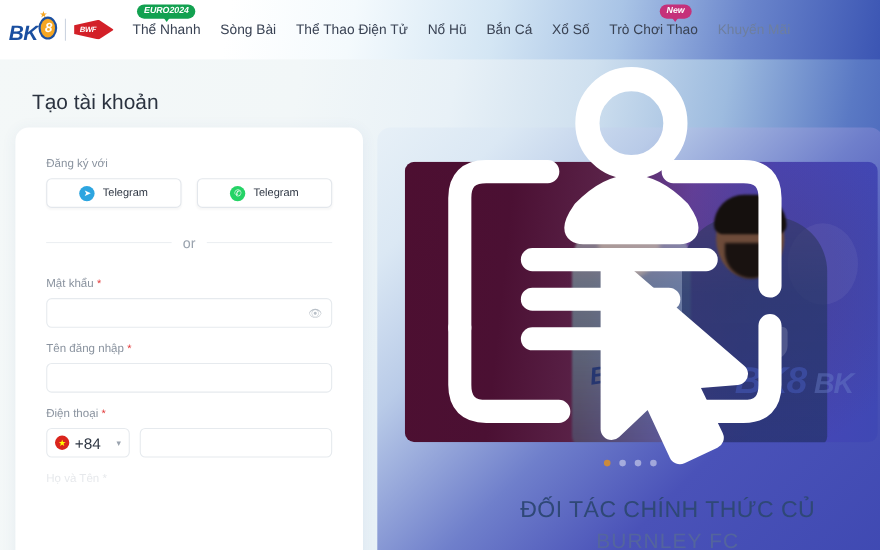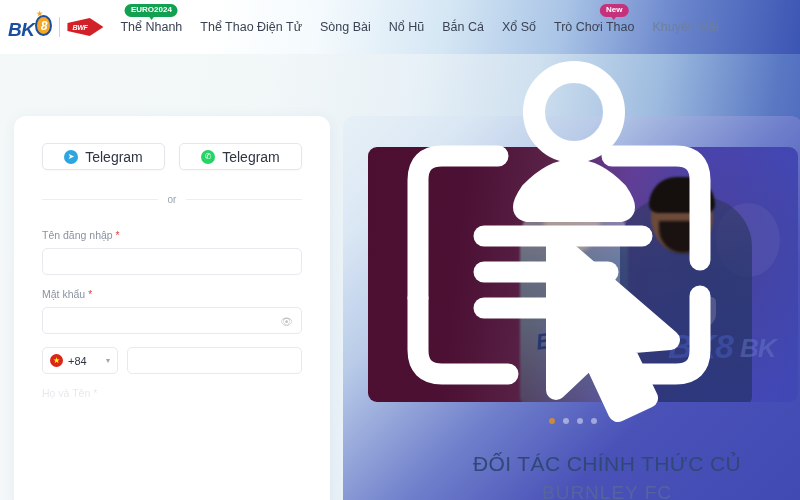--- a/index.html
+++ b/index.html
@@ -109,20 +109,21 @@
     position: absolute;
     top: -10px; left: 50%;
     transform: translateX(-50%);
     font-size: 8px;
     color: #fff;
     padding: 2px 6px 2.5px 6px;
     border-radius: 8px;
     white-space: nowrap;
     font-weight: 600;
     line-height: 1;
+    font-style: italic;
   }
   .badge::after {
     content: "";
     position: absolute;
     bottom: -3px; left: 50%;
     transform: translateX(-50%);
     border-left: 3px solid transparent;
     border-right: 3px solid transparent;
     border-top: 4px solid currentColor;
   }
@@ -170,41 +171,41 @@
     height: 27px;
     border: 1px solid #e3e7ec;
     border-radius: 5px;
     background: #fff;
     display: flex; align-items: center; justify-content: center;
     gap: 7px;
     cursor: pointer;
     box-shadow: 0 1px 2px rgba(0,0,0,0.03);
   }
   .social-btn span.lbl {
-    font-size: 14px; color: #2e3643;
+    font-size: 10px; color: #2e3643;
   }
   .ico-tg {
     width: 14px; height: 14px; border-radius: 50%;
     background: #2da5e0;
     display: flex; align-items: center; justify-content: center;
     color: #fff; font-size: 8px;
   }
   .ico-wa {
     width: 14px; height: 14px; border-radius: 50%;
     background: #25d366;
     display: flex; align-items: center; justify-content: center;
     color: #fff; font-size: 8px;
   }
 
   .or-row {
     display: flex; align-items: center;
     gap: 10px; margin-bottom: 24px;
   }
   .or-line { flex: 1; height: 1px; background: #eceff2; }
-  .or-txt { font-size: 10px; color: #9aa3ae; }
+  .or-txt { font-size: 13px; color: #9aa3ae; }
 
   .field { margin-bottom: 13px; }
   .input-box {
     width: 100%; height: 27px;
     border: 1px solid #e6eaee;
     border-radius: 5px;
     background: #fff;
     position: relative;
   }
   .eye {
@@ -222,21 +223,21 @@
     display: flex; align-items: center;
     gap: 5px; padding: 0 7px;
     cursor: pointer;
   }
   .flag-vn {
     width: 13px; height: 13px; border-radius: 50%;
     background: #da251d;
     display: flex; align-items: center; justify-content: center;
     color: #ffff00; font-size: 8px; line-height: 1;
   }
-  .cc-code { font-size: 11px; color: #2e3643; }
+  .cc-code { font-size: 14px; color: #2e3643; }
   .cc-caret { margin-left: auto; font-size: 8px; color: #9aa3ae; }
   .phone-input { flex: 1; height: 27px; border: 1px solid #e6eaee; border-radius: 5px; }
 
   .faded-label {
     font-size: 10.5px;
     color: #c8cdd4;
     opacity: 0.45;
   }
 
   
@@ -409,24 +410,24 @@
         </div>
       </div>
     </div>
 
     <div class="nav-items">
       <div class="nav-item">
         <span class="badge badge-euro">EURO2024</span>
         <span>Thể Nhanh</span>
       </div>
       <div class="nav-item">
+        <span>Sòng Bài</span>
+      </div>
+      <div class="nav-item">
         <span>Thể Thao Điện Tử</span>
-      </div>
-      <div class="nav-item">
-        <span>Sòng Bài</span>
       </div>
       <div class="nav-item">
         <span>Nổ Hũ</span>
       </div>
       <div class="nav-item">
         <span>Bắn Cá</span>
       </div>
       <div class="nav-item">
         <span>Xổ Số</span>
       </div>
@@ -434,60 +435,66 @@
         <span class="badge badge-new">New</span>
         <span>Trò Chơi Thao</span>
       </div>
       <div class="nav-item dim">
         <span>Khuyến Mãi</span>
       </div>
 
     </div>
   </div>
 
+  <div class="page-title">Tạo tài khoản</div>
 
   <div class="form-card">
 
+    <div class="field-label">Đăng ký với</div>
 
     <div class="social-row">
       <div class="social-btn">
         <span class="ico-tg">➤</span>
         <span class="lbl">Telegram</span>
       </div>
       <div class="social-btn">
         <span class="ico-wa">✆</span>
         <span class="lbl">Telegram</span>
       </div>
     </div>
 
     <div class="or-row">
       <div class="or-line"></div>
       <div class="or-txt">or</div>
       <div class="or-line"></div>
     </div>
 
     <div class="field">
       <div class="field-label">
+        <span>Mật khẩu</span>
+        <span class="req">*</span>
+      </div>
+      <div class="input-box">
+        <span class="eye">👁</span>
+      </div>
+    </div>
+
+    <div class="field">
+      <div class="field-label">
         <span>Tên đăng nhập</span>
         <span class="req">*</span>
       </div>
       <div class="input-box"></div>
     </div>
 
     <div class="field">
       <div class="field-label">
-        <span>Mật khẩu</span>
+        <span>Điện thoại</span>
         <span class="req">*</span>
       </div>
-      <div class="input-box">
-        <span class="eye">👁</span>
-      </div>
-    </div>
-
-    <div class="field">
       <div class="phone-row">
         <div class="cc-box">
           <span class="flag-vn">★</span>
           <span class="cc-code">+84</span>
           <span class="cc-caret">▾</span>
         </div>
         <div class="phone-input"></div>
       </div>
     </div>
 

